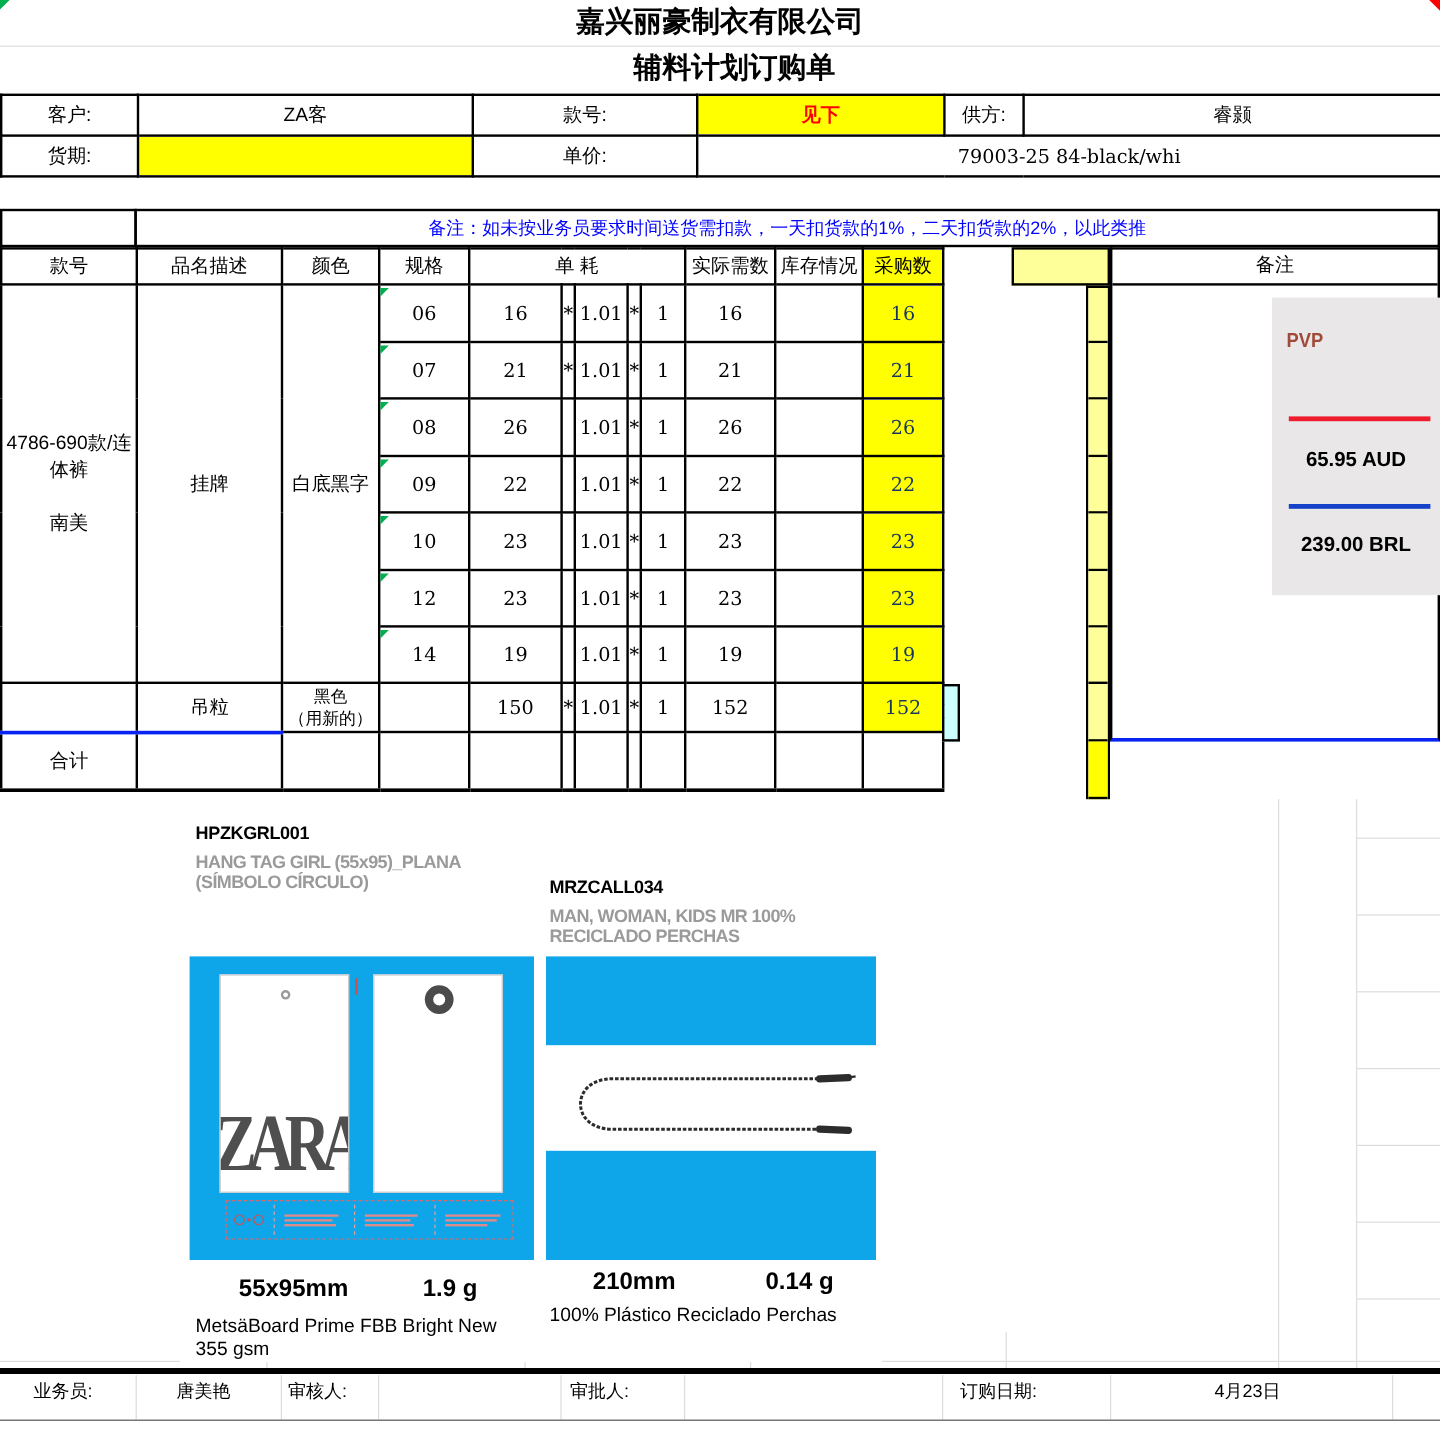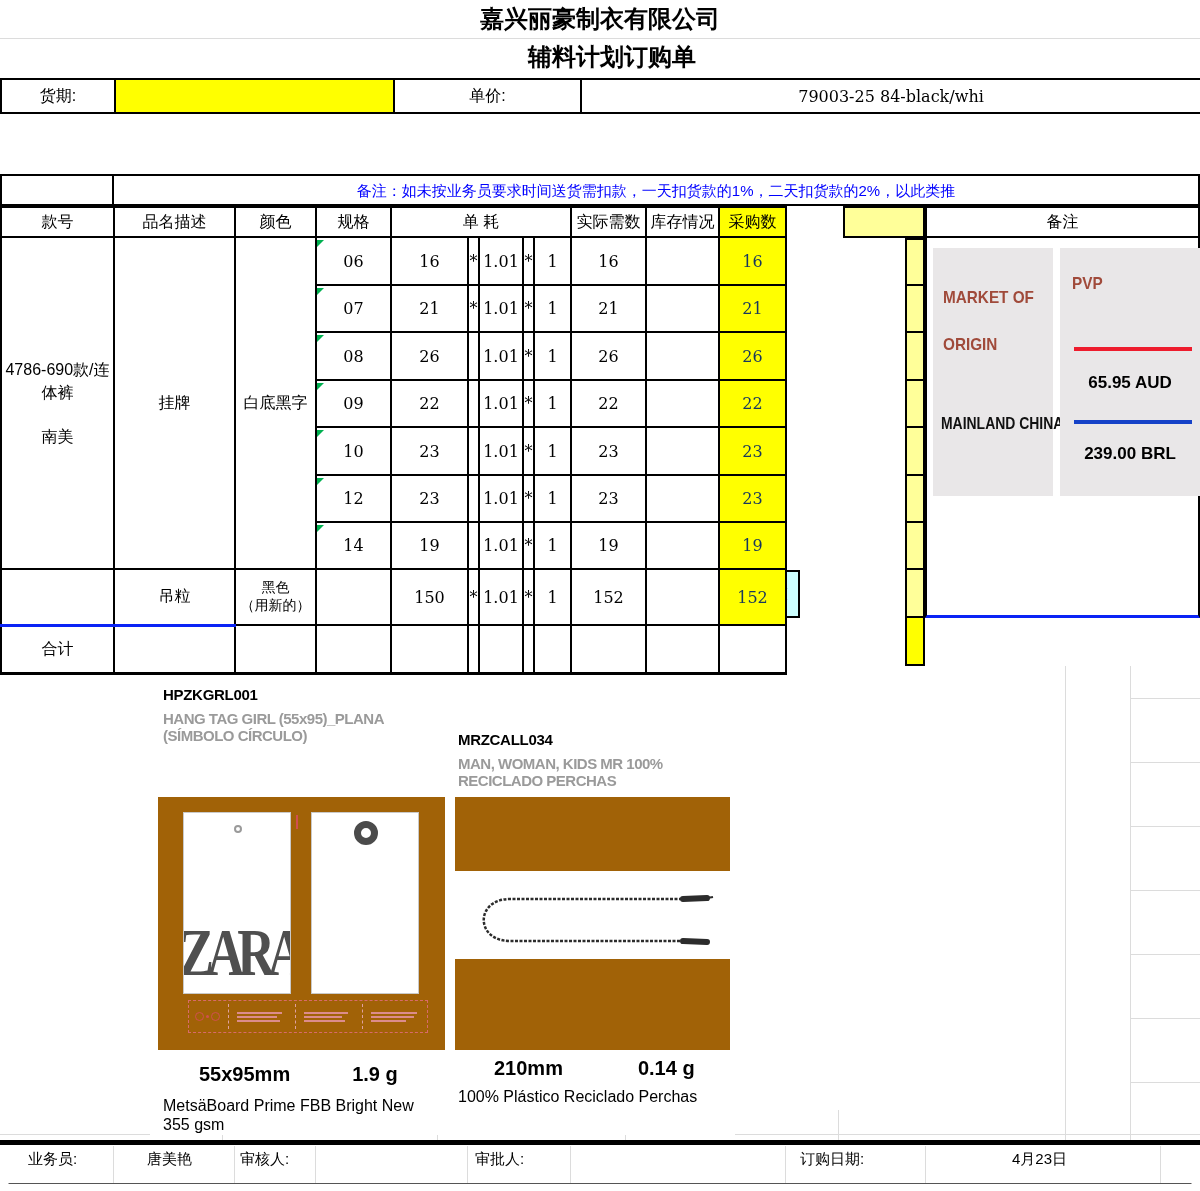--- a/index.html
+++ b/index.html
@@ -1,17 +1,17 @@
 <!DOCTYPE html>
 <html><head>
 <meta charset="utf-8">
 <style>
   html,body{margin:0;padding:0;background:#fff;}
   #page{position:relative;width:1200px;height:1191px;background:#fff;overflow:hidden;
-        font-family:"Liberation Sans",sans-serif;color:#000;border-radius:27px;}
+        font-family:"Liberation Sans",sans-serif;color:#000;}
   .abs{position:absolute;}
   .grid-v{position:absolute;width:1px;background:#dcdcdc;z-index:0;}
   .grid-h{position:absolute;height:1px;background:#dcdcdc;z-index:0;}
 
   
   .title{left:0;width:1200px;text-align:center;font-weight:bold;font-size:24px;line-height:38px;}
   .corner-green{left:0;top:0;width:0;height:0;border-top:8px solid #00b050;border-right:8px solid transparent;z-index:5;}
   .corner-red{right:0;top:0;width:0;height:0;border-top:9px solid #ff0000;border-left:9px solid transparent;z-index:5;}
 
   
@@ -56,21 +56,21 @@
   .brick{color:#a04a3a;}
   .origin-txt{font-weight:bold;font-size:17px;line-height:47px;}
   .mainland{font-weight:bold;font-size:17px;color:#111;}
   .pvp-line{position:absolute;left:14px;right:8px;height:4px;}
   .pvp-price{position:absolute;left:0;width:100%;text-align:center;font-weight:bold;font-size:17px;}
 
   
   .pblock{background:#fff;z-index:1;}
   .pcode{font-weight:bold;font-size:15px;letter-spacing:-0.3px;}
   .pname{color:#9a9a9a;font-size:15px;font-weight:bold;line-height:1.15;letter-spacing:-0.5px;}
-  .imgbox{background:#a16207;position:absolute;}
+  .imgbox{background:#0ea5e9;position:absolute;}
   .tag{position:absolute;background:#fff;border:1px solid #c9c9c9;box-sizing:border-box;overflow:hidden;}
   .hole-s{position:absolute;width:8px;height:8px;border:2px solid #9a9a9a;border-radius:50%;box-sizing:border-box;}
   .hole-b{position:absolute;width:24px;height:24px;border:7px solid #4b4b4b;border-radius:50%;box-sizing:border-box;background:#fff;}
   .zara{position:absolute;font-family:"Liberation Serif",serif;font-weight:bold;font-size:50px;letter-spacing:-7px;
         color:#4f4f4f;transform:scale(1.05,1.35);transform-origin:0 50%;}
   .dim-mark{position:absolute;width:2px;height:14px;background:#d05050;}
   .dashedbox{position:absolute;border:1px dashed #d96a6a;box-sizing:border-box;display:flex;align-items:center;padding:3px 6px;gap:8px;}
   .rbar{height:2px;background:#dc8c8c;margin:2px 0;}
   .rcol{flex:1;}
   .rsep{width:0;border-left:1px dashed #e0a0a0;align-self:stretch;}
@@ -100,20 +100,28 @@
   <table class="ftable">
     <colgroup>
         <col style="width:114px">
         <col style="width:279px">
         <col style="width:187px">
         <col style="width:206px">
         <col style="width:66px">
         <col style="width:348px">
       </colgroup>
     <tbody>
+        <tr>
+      <td>客户:</td>
+      <td>ZA客</td>
+      <td>款号:</td>
+      <td class="ylw redtx">见下</td>
+      <td>供方:</td>
+      <td>睿颢</td>
+    </tr>
     <tr>
       <td>货期:</td>
       <td class="ylw"></td>
       <td>单价:</td>
       <td class="mono" colspan="3">79003-25 84-black/whi</td>
     </tr>
   </tbody>
     </table>
 
   <div class="abs notice-row">
@@ -223,21 +231,21 @@
       <td class="num">14</td>
       <td class="num">19</td>
       <td class="num"></td>
       <td class="num">1.01</td>
       <td class="num">*</td>
       <td class="num">1</td>
       <td class="num">19</td>
       <td class="num"></td>
       <td class="purch">19</td>
     </tr>
-    <tr style="height:56px;">
+    <tr style="height:41px;">
       <td class="blue-b"></td>
       <td class="blue-b">吊粒</td>
       <td style="font-size:14px;">
         <div>黑色</div>
         <div>（用新的）</div>
       </td>
       <td></td>
       <td class="num">150</td>
       <td class="num">*</td>
       <td class="num">1.01</td>
@@ -285,29 +293,20 @@
       <div style="height:48px;"></div>
       <div style="height:47px;"></div>
     <div style="height:47px;"></div>
       <div style="height:48px;"></div>
       <div class="bright" style="height:48px;"></div>
   </div>
 
   <div class="abs remark-box">
     <div class="remark-head">备注</div>
 
-    <div class="graybox" style="left:6px;top:40px;width:120px;height:248px;">
-      <div style="position:absolute;left:10px;top:26px;">
-        <div class="origin-txt brick"><span class="cond">MARKET OF</span></div>
-        <div class="origin-txt brick"><span class="cond">ORIGIN</span></div>
-      </div>
-      <div class="mainland" style="position:absolute;left:8px;top:166px;">
-        <span class="cond" style="transform:scaleX(.82);">MAINLAND CHINA</span>
-      </div>
-    </div>
 
     <div class="graybox" style="left:133px;top:40px;width:140px;height:248px;">
       <div class="origin-txt brick" style="position:absolute;left:12px;top:26px;line-height:20px;">
         <span class="cond">PVP</span>
       </div>
       <div class="pvp-line" style="top:99px;background:#ee1c2d;"></div>
       <div class="pvp-price" style="top:125px;">65.95 AUD</div>
       <div class="pvp-line" style="top:172px;background:#1542c8;"></div>
       <div class="pvp-price" style="top:196px;">239.00 BRL</div>
     </div>

